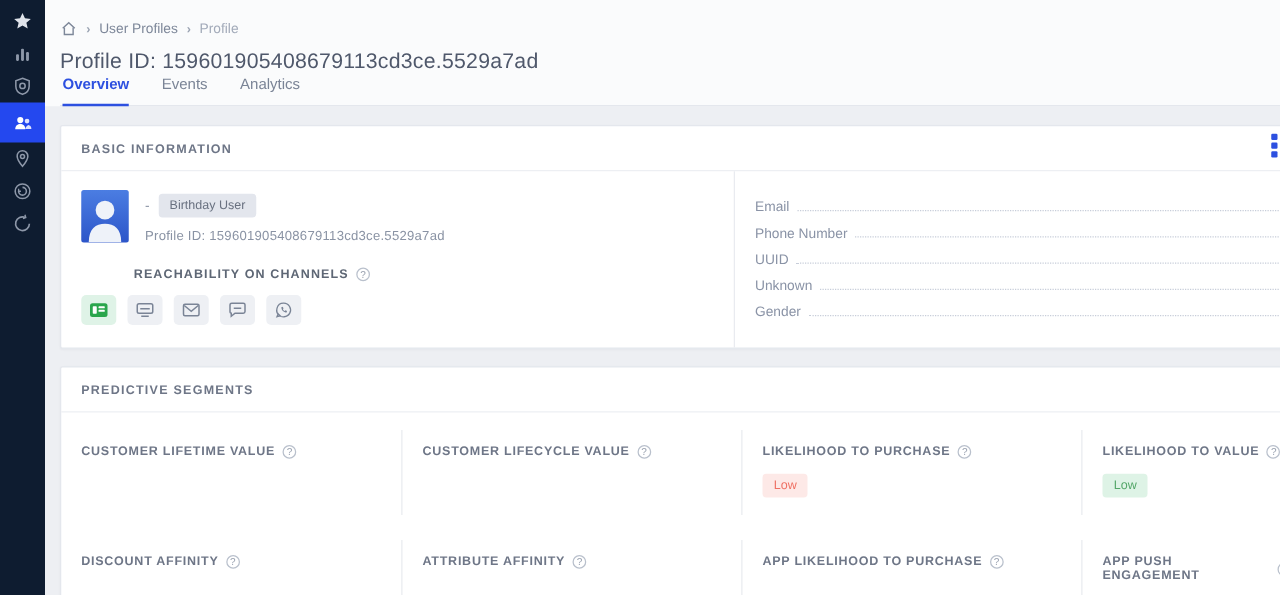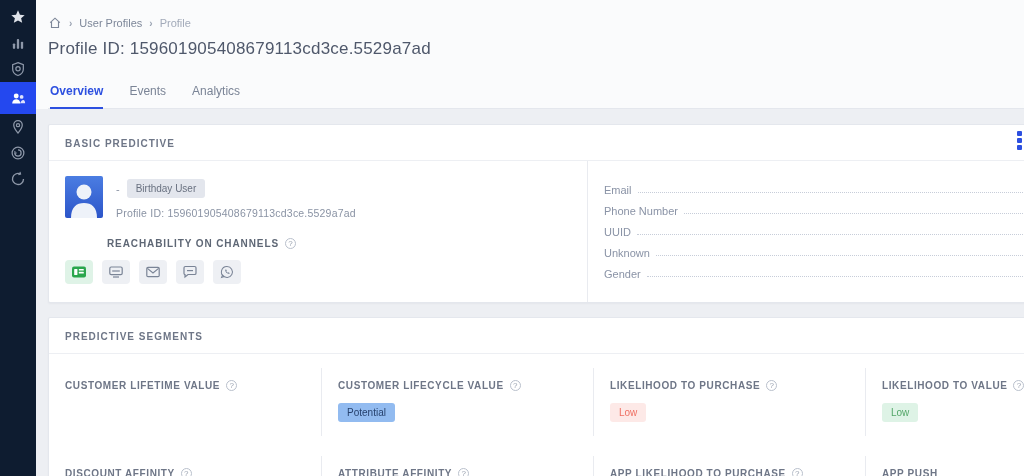--- a/index.html
+++ b/index.html
@@ -14,21 +14,21 @@
   .side-item.active { background:#2448ef; height:32px; }
 
   
   .main { margin-left:36px; width:988px; height:476px; }
   .header { background:#fafbfc; padding:16px 0 0 12px; }
   .breadcrumb { display:flex; align-items:center; gap:7px; font-size:11px; color:#8791a3; }
   .breadcrumb .crumb-link { color:#7d8799; cursor:pointer; }
   .breadcrumb .crumb-current { color:#a2aab9; }
   .breadcrumb .sep { color:#9aa3b2; font-size:10px; font-weight:bold; }
   .page-title { margin-top:9px; font-size:17px; color:#4f586b; letter-spacing:.2px; }
-  .tabs { margin-top:25px; display:flex; gap:26px; border-bottom:1px solid #e4e7ed; padding-left:2px; }
+  .tabs { margin-top:1px; display:flex; gap:26px; border-bottom:1px solid #e4e7ed; padding-left:2px; }
   .tab { font-size:12px; color:#7a8496; padding-bottom:9px; cursor:pointer; }
   .tab.active { color:#2d50e0; font-weight:bold; border-bottom:2px solid #2d50e0; margin-bottom:-1px; }
 
   .content { padding:15px 0 0 12px; }
   .card { background:#ffffff; border:1px solid #e4e7ed; border-radius:2px; width:1002px;
           position:relative; box-shadow:0 1px 2px rgba(20,30,60,.04); }
   .card-header { padding:13px 16px 11px; font-size:10px; font-weight:bold; letter-spacing:1px;
                  color:#6e7687; border-bottom:1px solid #edeff3; position:relative; }
   .dots-menu { position:absolute; left:968px; top:6px; width:8px; cursor:pointer; }
   .dots-menu i { display:block; width:5px; height:5px; background:#2d50e0; border-radius:1px; margin:0 0 2px 0; }
@@ -159,21 +159,21 @@
       <div class="tab active">Overview</div>
       <div class="tab">Events</div>
       <div class="tab">Analytics</div>
     </div>
   </div>
 
   <div class="content">
 
     <div class="card" style="margin-bottom:14px;">
       <div class="card-header">
-        <span>BASIC PREDICTIVE</span>
+        <span>BASIC INFORMATION</span>
         <span class="dots-menu">
             <i></i>
             <i></i>
             <i></i>
           </span>
       </div>
       <div class="bi-body">
         <div class="bi-left">
           <div class="profile-row">
             <div class="avatar">
@@ -268,23 +268,20 @@
           <div class="plabel-row">
               <span>CUSTOMER LIFETIME VALUE</span>
               <span class="help">?</span>
             </div>
         </div>
         <div class="pcell">
           <div class="plabel-row">
               <span>CUSTOMER LIFECYCLE VALUE</span>
               <span class="help">?</span>
             </div>
-          <div class="pbadges">
-              <span class="badge b-blue">Potential</span>
-            </div>
         </div>
         <div class="pcell">
           <div class="plabel-row">
               <span>LIKELIHOOD TO PURCHASE</span>
               <span class="help">?</span>
             </div>
           <div class="pbadges">
               <span class="badge b-red">Low</span>
             </div>
         </div>

